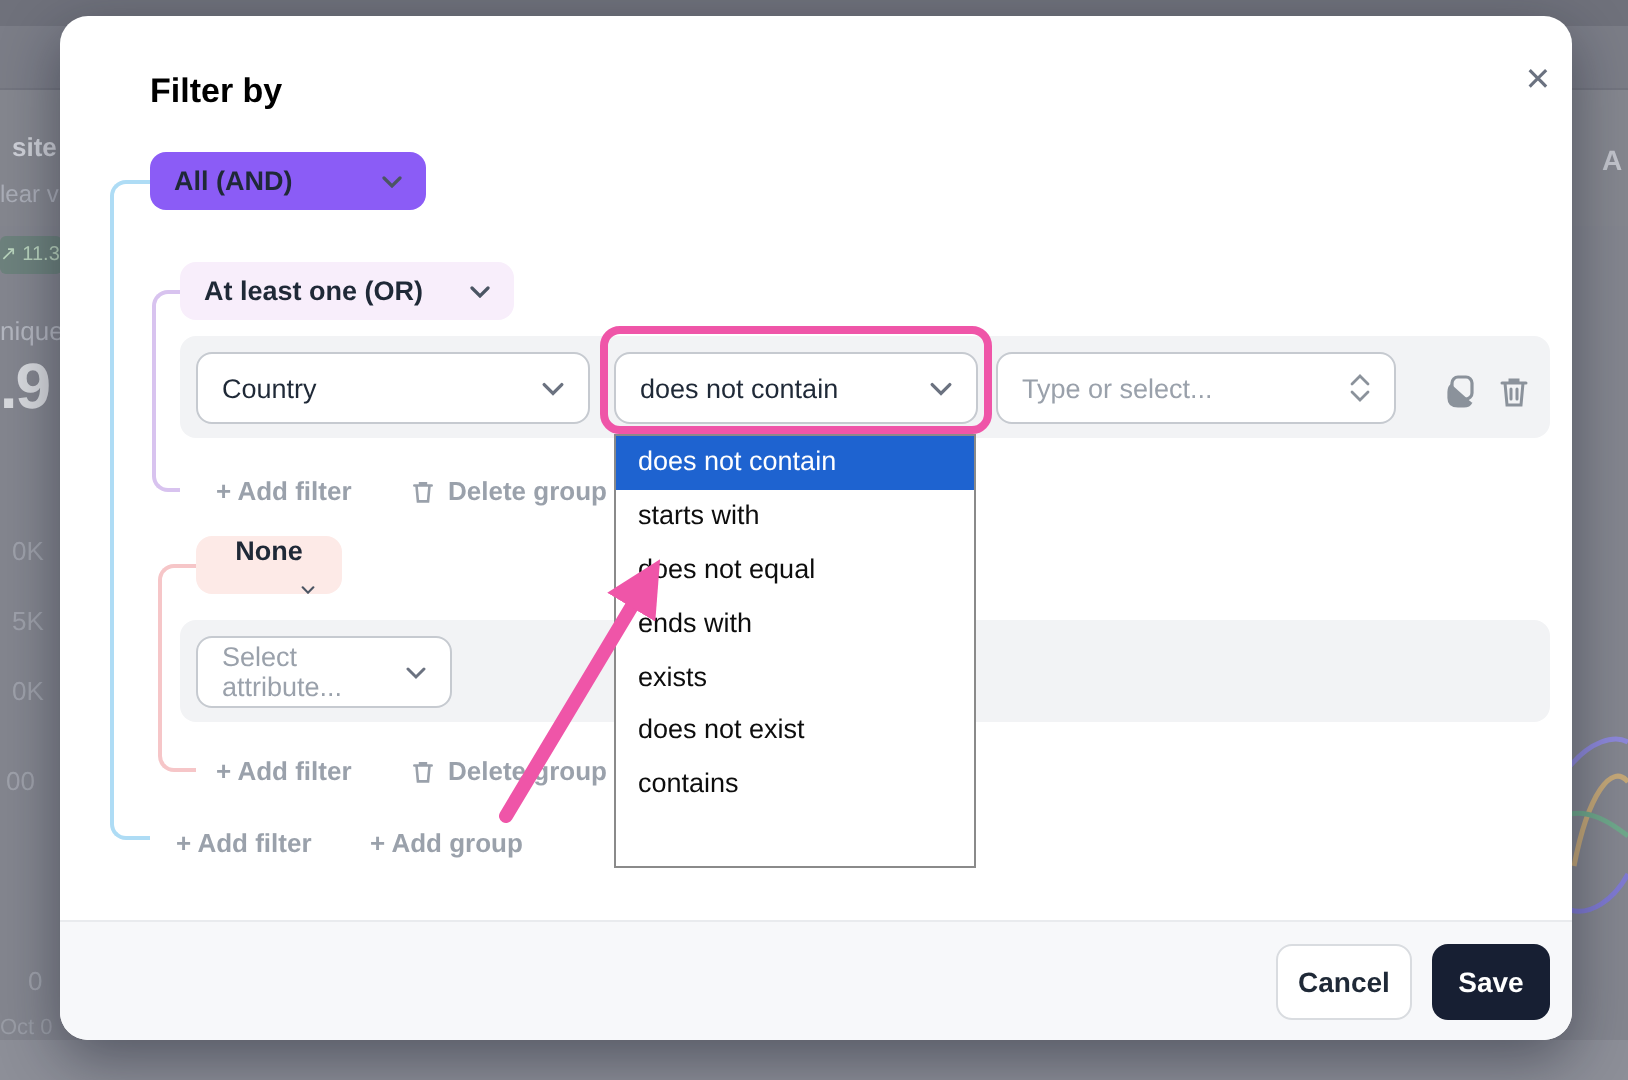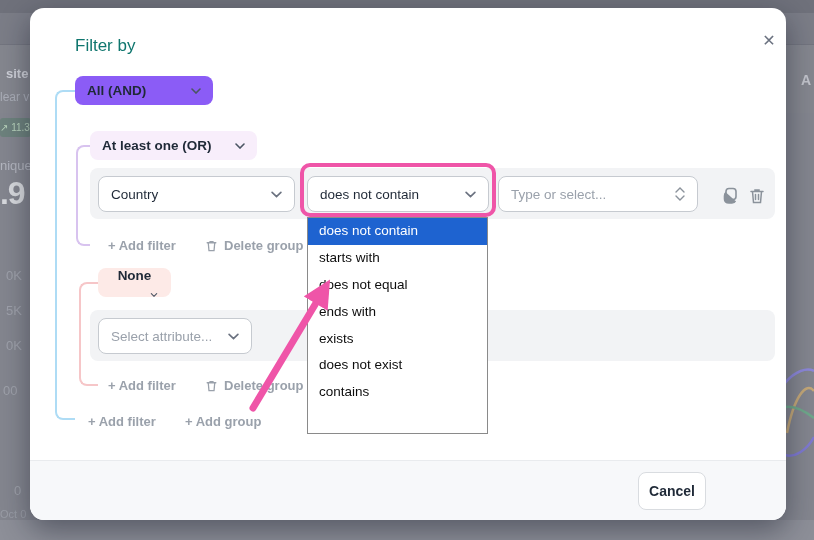--- a/index.html
+++ b/index.html
@@ -24,21 +24,21 @@
   .t3 { left:3px; top:383px; } .t4 { left:14px; top:483px; }
   .bd-xtick { left:0; top:508px; font-size:11px; color:#9a9da6; }
   .bd-axisline { left:33px; top:489px; width:26px; height:3px; background:#6b66c4; border-radius:2px; }
   .bd-colA { left:801px; top:72px; font-size:14px; font-weight:700; color:#c3c5cc; }
   .bd-curves { left:785px; top:355px; }
 
   
   .modal { position:absolute; left:30px; top:8px; width:756px; height:512px; background:#ffffff;
            border-radius:14px; box-shadow:0 10px 30px rgba(15,20,35,.45); overflow:hidden; }
   .modal * { position:absolute; }
-  .m-title { left:45px; top:28px; font-size:17px; font-weight:400; color:#0f766e; }
+  .m-title { left:45px; top:28px; font-size:17px; font-weight:700; color:#000000; }
   .m-close { left:726px; top:20px; width:26px; height:26px; font-size:16px; color:#6b7280;
              text-align:center; line-height:26px; cursor:pointer; }
 
   .chip { height:29px; border-radius:8px; display:flex; align-items:center; gap:10px;
           padding:0 12px; font-size:13.5px; font-weight:700; color:#1f2937; cursor:pointer; }
   .chip-and  { left:45px;  top:68px;  width:138px; background:#8b5cf6; }
   .chip-or   { left:60px;  top:123px; width:167px; background:#f8eefb; }
   .chip-none { left:68px;  top:260px; width:73px;  background:#fdeae7;flex-direction:column; }
   .chip svg { position:static; margin-left:auto; }
 
@@ -54,21 +54,21 @@
   .rowbg.r1 { top:160px; } .rowbg.r2 { top:302px; }
 
   .sel { height:36px; background:#fff; border:1px solid #c6cad0; border-radius:8px;
          display:flex; align-items:center; font-size:13.5px; color:#1f2937;
          padding:0 12px; cursor:pointer; }
   .sel svg { position:static; margin-left:auto; }
   .sel .ph { color:#9aa1ab; }
   .sel-attr1 { left:68px;  top:168px; width:197px; }
   .sel-op    { left:277px; top:168px; width:182px; }
   .sel-val   { left:468px; top:168px; width:200px; }
-  .sel-attr2 { left:68px;  top:310px; width:154px; }
+  .sel-attr2 { left:68px;  top:310px; width:128px; }
   .hl-ring { left:270px; top:155px; width:196px; height:54px; border:4px solid #ef55a8;
              border-radius:10px; pointer-events:none; z-index:5; }
 
   .icon-btn { width:18px; height:18px; cursor:pointer; }
   .ic-copy  { left:692px; top:179px; }
   .ic-trash1{ left:718px; top:179px; }
 
   .act { display:flex; align-items:center; gap:6px; font-size:13px; font-weight:600;
          color:#9aa1ab; cursor:pointer; }
   .act svg { position:static; }
@@ -228,16 +228,17 @@
       <defs>
         <marker id="ah" orient="auto" markerWidth="4" markerHeight="4" refX="2.6" refY="2">
           <path d="M0 0 L4 2 L0 4 z" fill="#ef55a8"></path>
         </marker>
       </defs>
       <line x1="18" y1="133" x2="90" y2="13" stroke="#ef55a8" stroke-width="7" stroke-linecap="round" marker-end="url(#ah)"></line>
     </svg>
 
     <div class="footer">
       <div class="btn btn-cancel">Cancel</div>
+      <div class="btn btn-save">Save</div>
     </div>
 
   </div>
 </div>
 
 </body></html>

